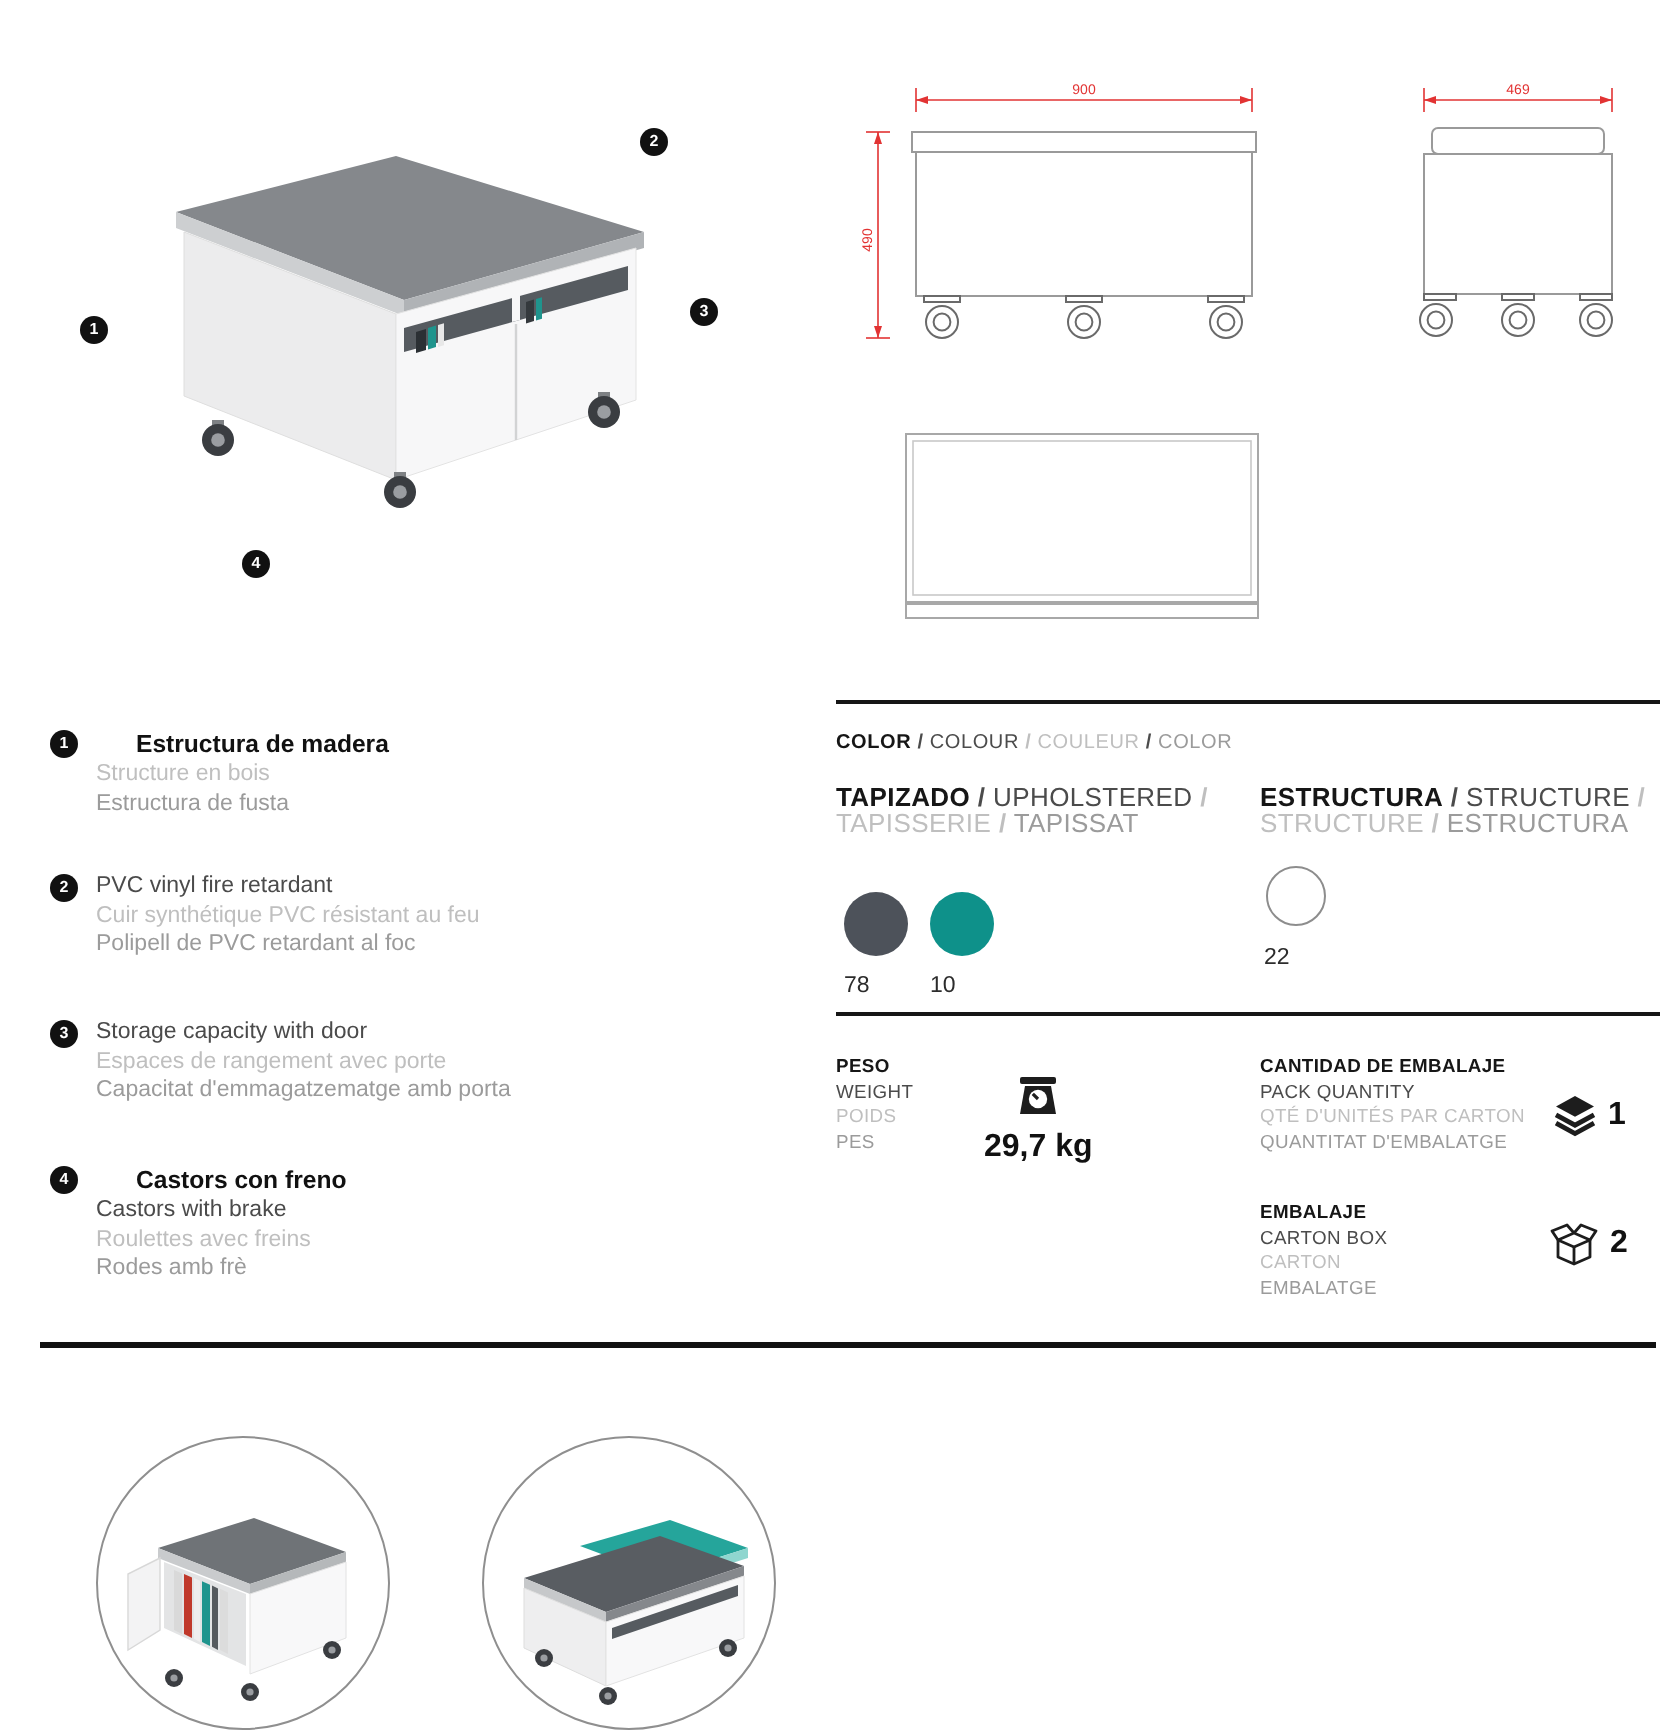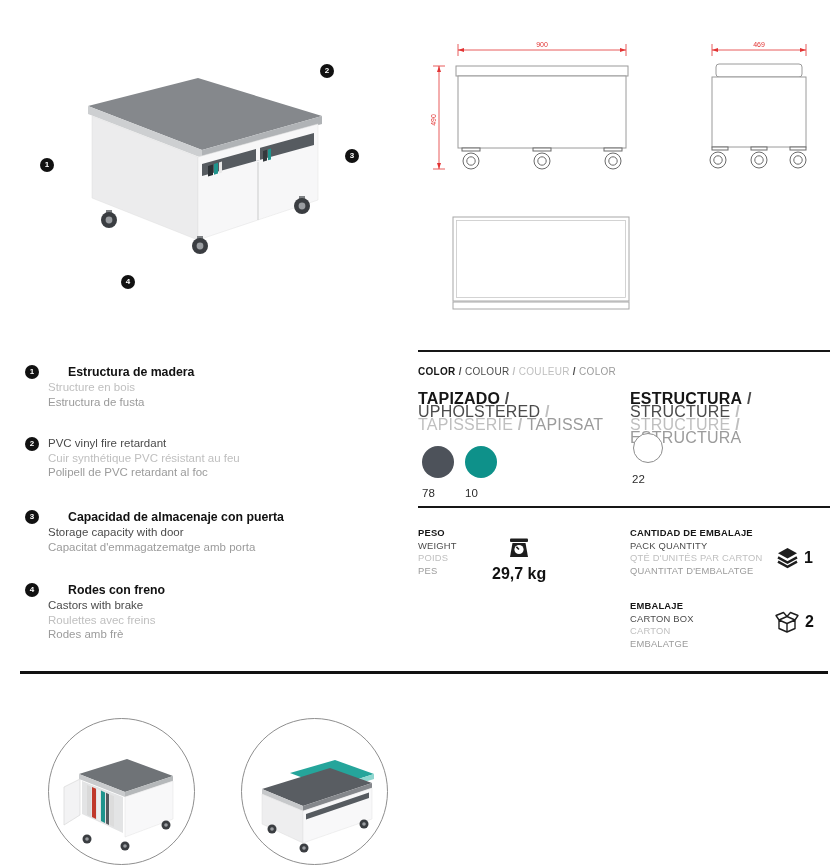--- a/index.html
+++ b/index.html
@@ -18,21 +18,21 @@
   
   .feature{position:absolute;left:22px;width:380px;}
   .feature .badge{position:absolute;left:3px;top:1px;width:14px;height:14px;border-radius:50%;
     background:#111;color:#fff;font-size:8px;font-weight:700;text-align:center;line-height:14px;}
   .feature .lines{margin-left:26px;font-size:11.5px;line-height:14.5px;}
   .feature .lines .title{font-size:12.3px;font-weight:700;color:#111;line-height:16px;padding-left:20px;}
 
   
   .hr{position:absolute;background:#161616;}
   .color-title{position:absolute;left:418px;top:366px;font-size:10px;letter-spacing:.3px;}
-  .col-head{position:absolute;font-size:16px;line-height:13px;letter-spacing:.2px;}
+  .col-head{position:absolute;font-size:13px;line-height:13px;letter-spacing:.2px;}
   .swatch{position:absolute;border-radius:50%;}
   .swatch-code{position:absolute;font-size:11.5px;color:#2c2c2c;text-align:left;width:32px;}
   .spec-label{position:absolute;font-size:9.4px;line-height:12.5px;letter-spacing:.2px;}
   .spec-value{font-size:16px;font-weight:700;color:#111;}
   .icon-val{position:absolute;display:flex;align-items:center;gap:5px;}
 
   
   .thumb{position:absolute;width:145px;height:145px;border:1.5px solid #8f8f8f;border-radius:50%;
          overflow:hidden;background:#fff;}
 
@@ -162,29 +162,29 @@
     <div class="badge">2</div>
     <div class="lines">
       <div class="t-en">PVC vinyl fire retardant</div>
       <div class="t-fr">Cuir synthétique PVC résistant au feu</div>
       <div class="t-ca">Polipell de PVC retardant al foc</div>
     </div>
   </div>
   <div class="feature" style="top:509px;">
     <div class="badge">3</div>
     <div class="lines">
-      <div class="title">Capacidad de almacenaje con puerta</div>
       <div class="t-en">Storage capacity with door</div>
+      <div class="t-fr">Espaces de rangement avec porte</div>
       <div class="t-ca">Capacitat d'emmagatzematge amb porta</div>
     </div>
   </div>
   <div class="feature" style="top:582px;">
     <div class="badge">4</div>
     <div class="lines">
-      <div class="title">Rodes con freno</div>
+      <div class="title">Castors con freno</div>
       <div class="t-en">Castors with brake</div>
       <div class="t-fr">Roulettes avec freins</div>
       <div class="t-ca">Rodes amb frè</div>
     </div>
   </div>
 
   <div class="hr" style="left:418px;top:350px;width:412px;height:2px;"></div>
 
   <div class="color-title">
     <span class="t-es">COLOR</span>

